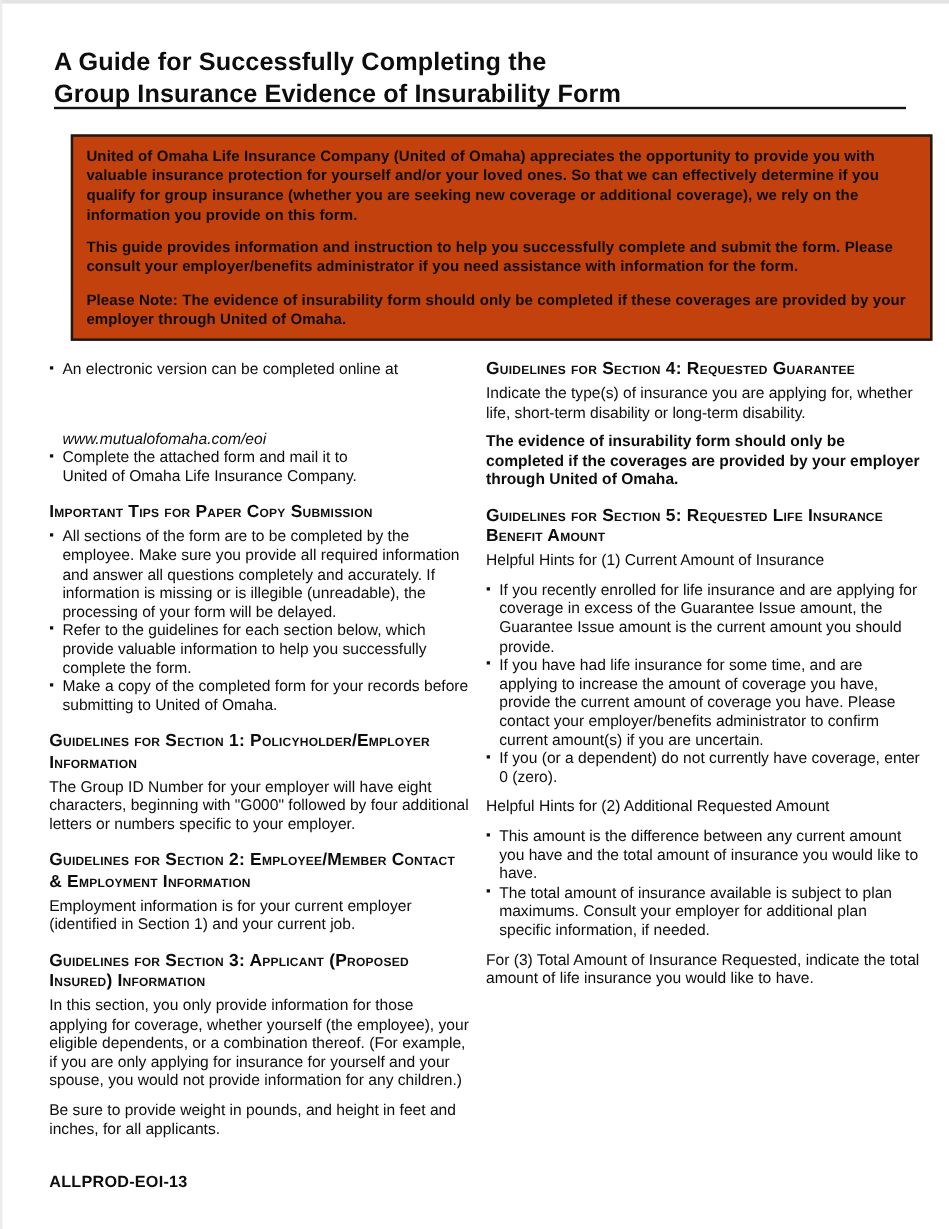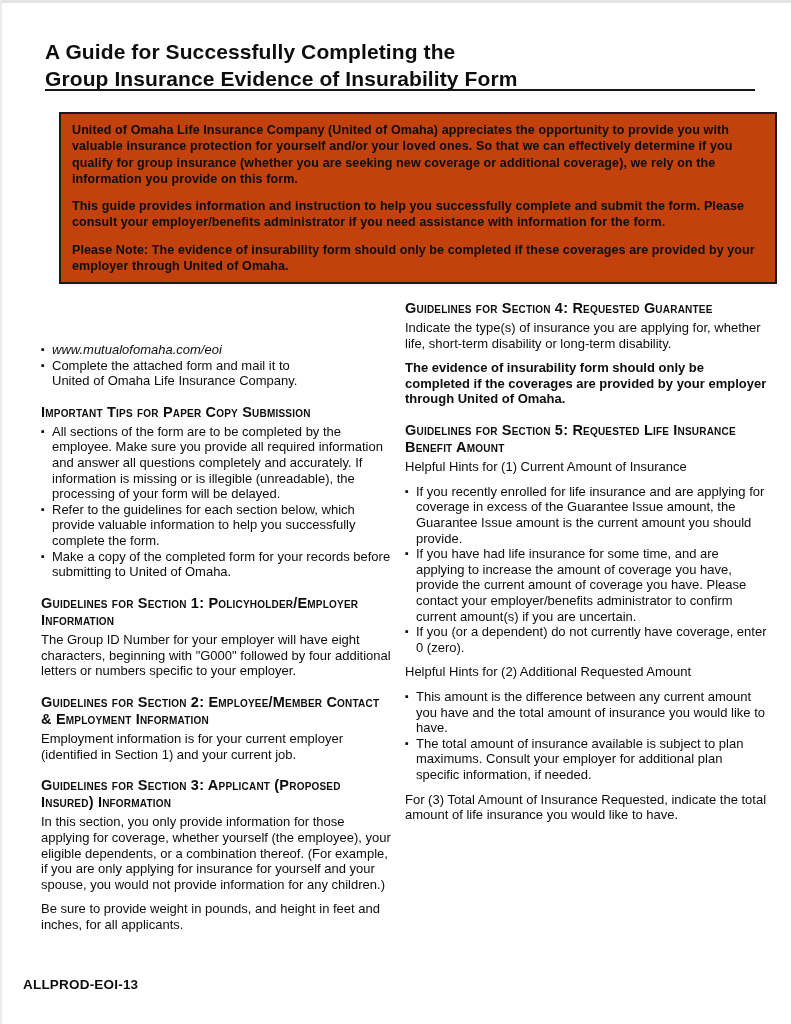--- a/index.html
+++ b/index.html
@@ -56,21 +56,21 @@
   ul.bullets li::before{
     content:"\25AA";
     position:absolute;left:0;top:0;
     font-size:11px;line-height:15px;
   }
   .blk{display:block;}
   em.url{font-style:italic;display:block;margin-top:42px;}
   .hint-label{margin:0 0 1px 0;}
 
   .footer{
-    position:absolute;left:23px;top:977px;
+    position:absolute;left:41px;top:977px;
     font-size:13.5px;font-weight:bold;letter-spacing:.2px;
   }
 </style>
 </head>
 <body>
 
 <div class="scan-edge-top"></div>
 <div class="scan-edge-left"></div>
 
 <h1 class="title">
@@ -85,20 +85,21 @@
   <p>Please Note: The evidence of insurability form should only be completed if these coverages are provided by your employer through United of Omaha.</p>
 </section>
 
 <div class="columns">
 
   <div class="col col-left">
 
     <section class="sec">
       <ul class="bullets">
         <li>
+          <span>An electronic version can be completed online at</span>
           <em class="url">www.mutualofomaha.com/eoi</em>
         </li>
         <li>
           <span class="blk">Complete the attached form and mail it to</span>
           <span class="blk">United of Omaha Life Insurance Company.</span>
         </li>
       </ul>
     </section>
 
     <section class="sec">

